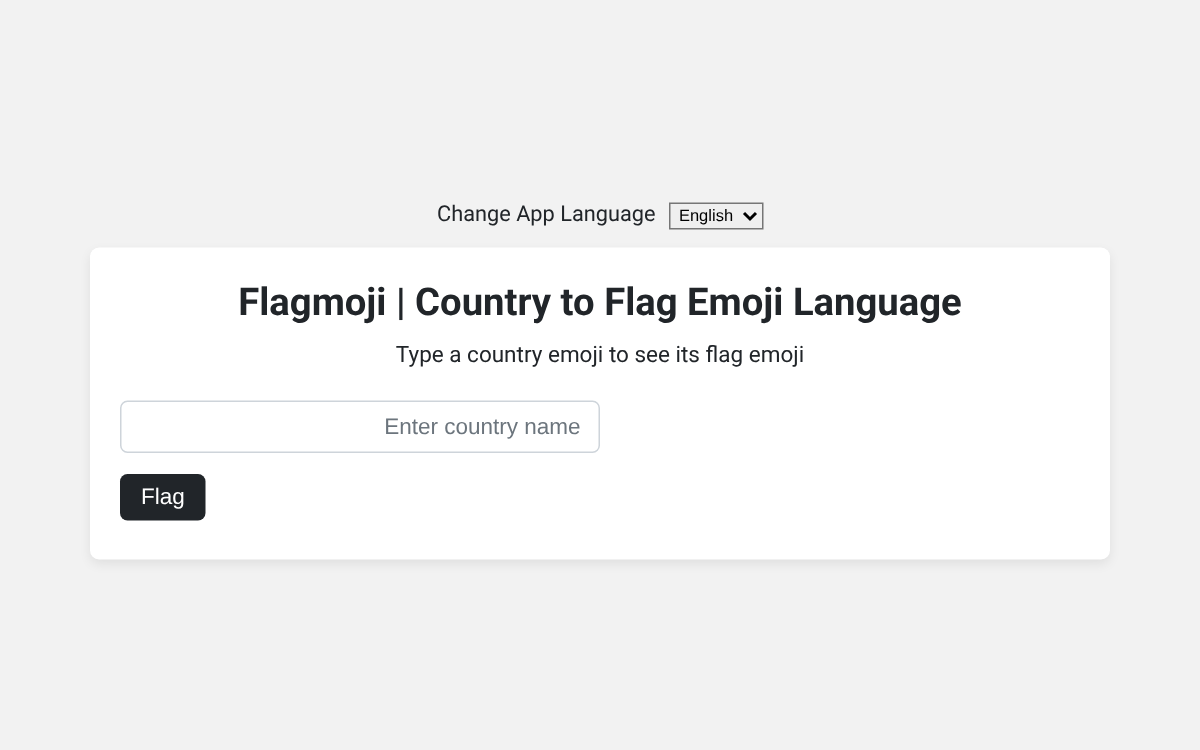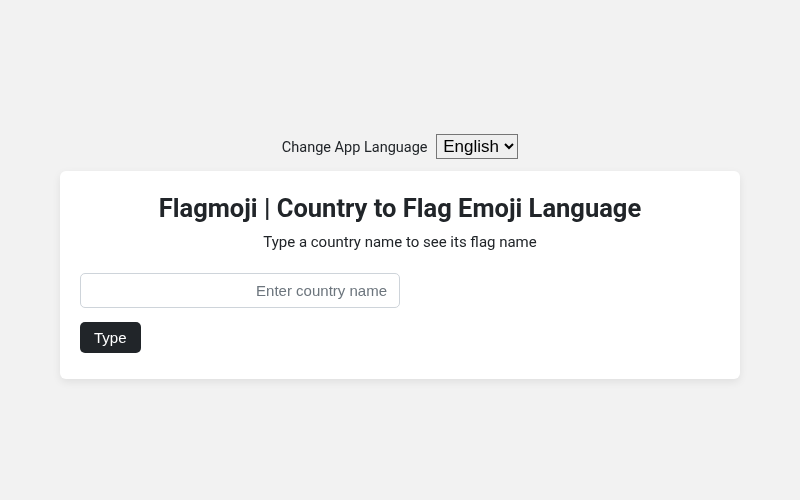--- a/index.html
+++ b/index.html
@@ -16,25 +16,24 @@
     }
     .lang-bar {
       text-align: center;
       margin-bottom: 12px;
       font-size: 14.5px;
     }
     .lang-bar label {
       margin-right: 5px;
     }
     .lang-bar select {
-      font-size: 17px;
+      font-size: 11px;
       padding: 1px 2px;
       border: 1px solid #767676;
       background: #efefef;
-      text-align: center;
     }
     .card {
       background: #fff;
       margin: 0 60px;
       border-radius: 6px;
       box-shadow: 0 3px 8px rgba(0,0,0,0.08);
       padding: 22px 20px 26px 20px;
     }
     .title {
       text-align: center;
@@ -78,19 +77,19 @@
 <div class="page">
   <div class="lang-bar">
     <label>Change App Language</label>
     <select>
       <option>English</option>
     </select>
   </div>
 
   <div class="card">
     <h1 class="title">Flagmoji | Country to Flag Emoji Language</h1>
-    <p class="subtitle">Type a country name to see its flag name</p>
+    <p class="subtitle">Type a country emoji to see its flag emoji</p>
     <div class="input-wrap">
       <input type="text" placeholder="Enter country name" style="">
     </div>
-    <button class="btn">Type</button>
+    <button class="btn">Flag</button>
   </div>
 </div>
 
 </body></html>

